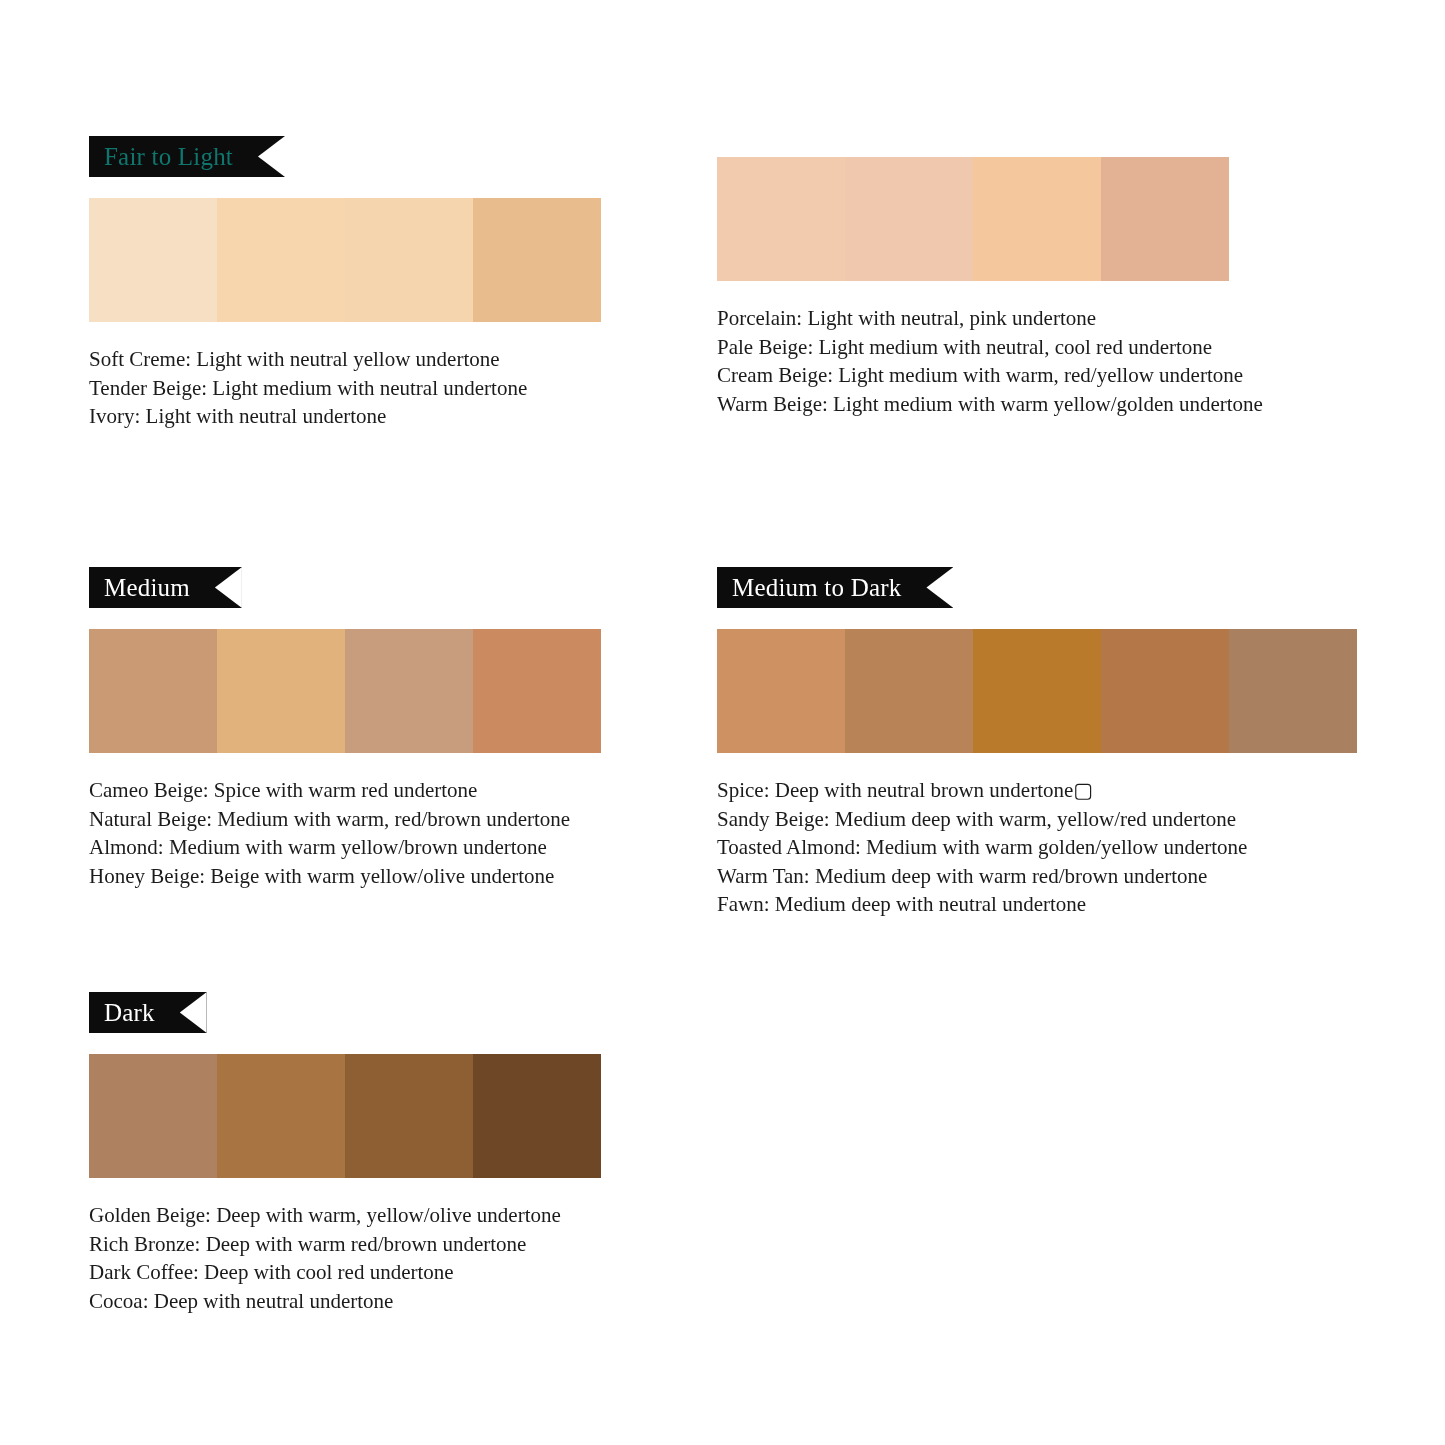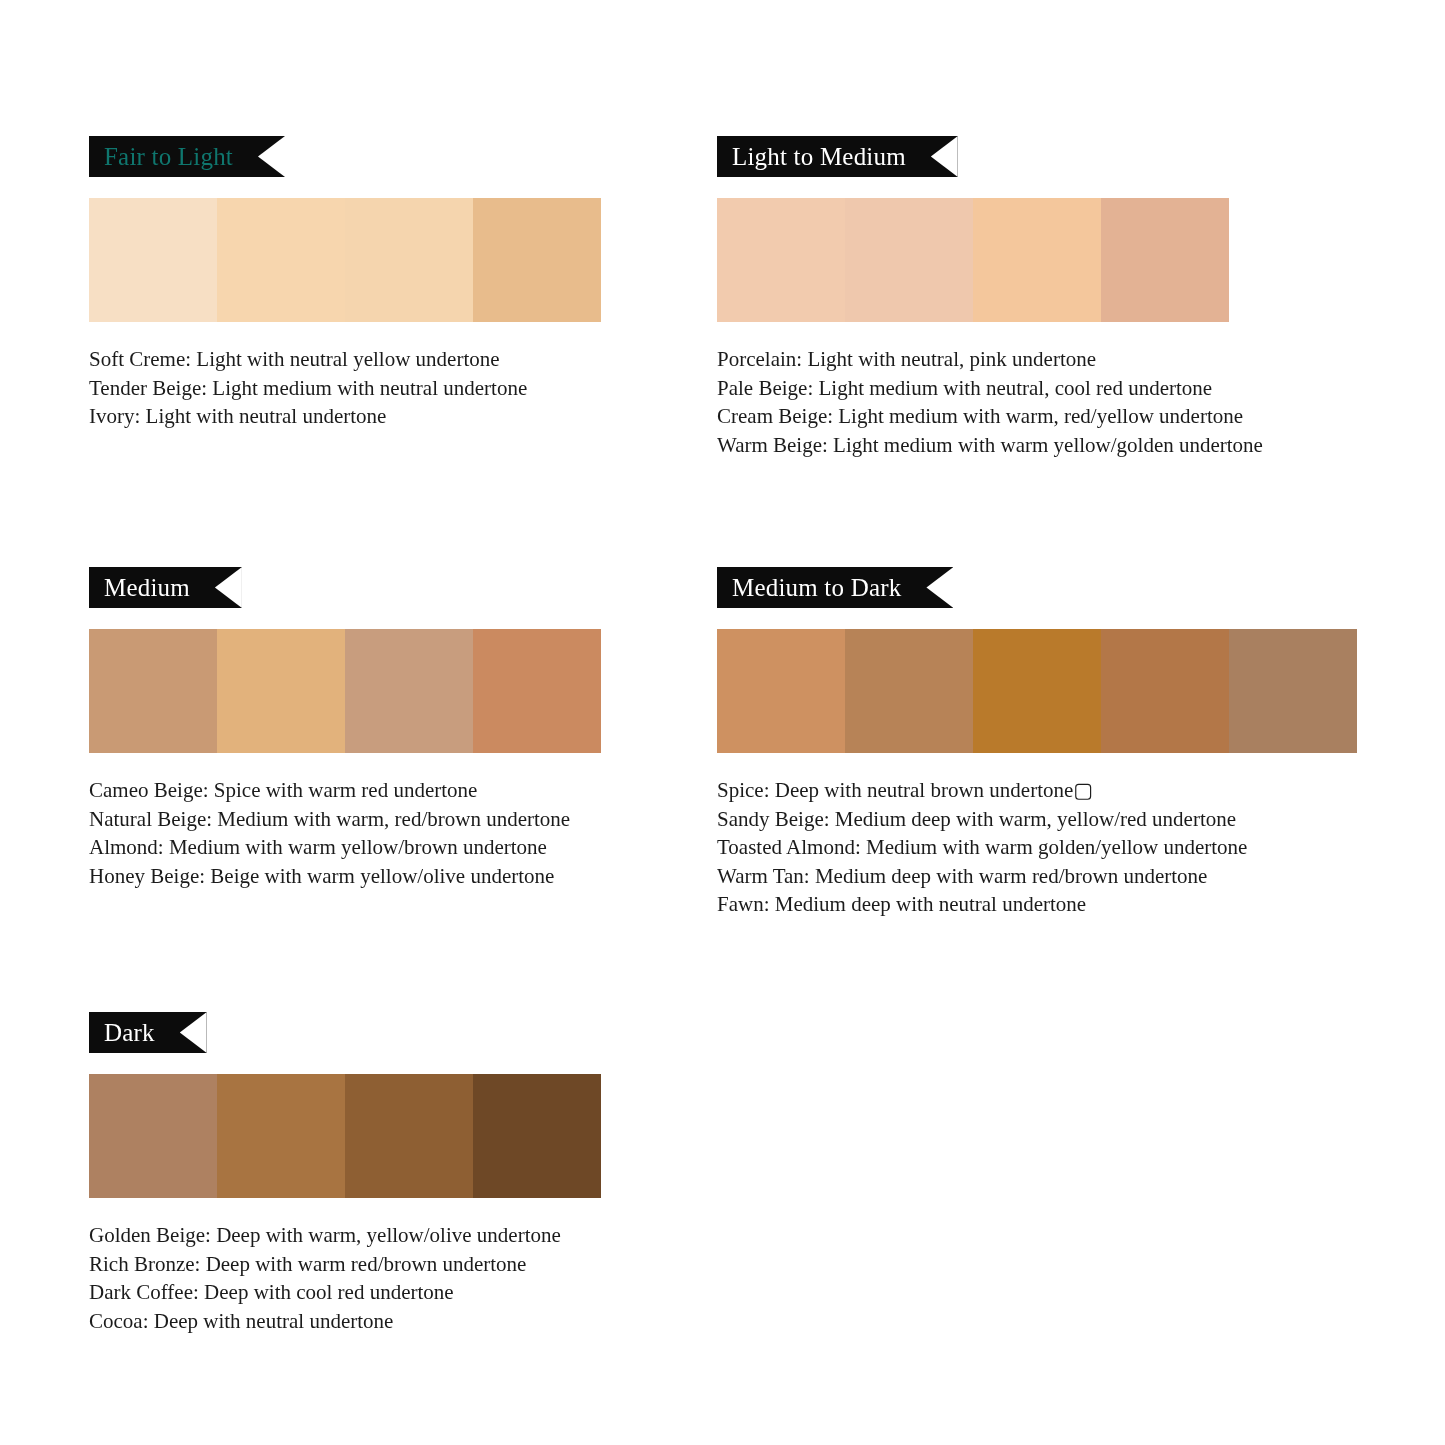--- a/index.html
+++ b/index.html
@@ -32,21 +32,21 @@
 
   .panel {
     position: absolute;
   }
 
   .panel.col-left  { left: 89px; }
   .panel.col-right { left: 717px; }
 
   .panel.row-1 { top: 136px; }
   .panel.row-2 { top: 567px; }
-  .panel.row-3 { top: 992px; margin-top: 20px; }
+  .panel.row-3 { top: 992px; }
 
   
   .banner {
     position: relative;
     display: inline-block;
     background: #0c0c0c;
     height: 41px;
     padding: 0 52px 0 15px;
     -webkit-clip-path: polygon(0 0, 100% 0, 100% 100%, calc(100% - 0px) 100%,
                                0 100%);
@@ -114,23 +114,20 @@
         <div class="swatch" title="Soft Beige" style="background-color: rgb(232, 188, 140); width: 128px;"></div>
       </div>
       <div class="desc" style="color: rgb(27, 27, 27);">
         <div class="desc-line">Soft Creme: Light with neutral yellow undertone</div>
         <div class="desc-line">Tender Beige: Light medium with neutral undertone</div>
         <div class="desc-line">Ivory: Light with neutral undertone</div>
       </div>
     </div>
 
     <div class="panel col-right row-1">
-      <div class="banner" style="background: rgb(12, 12, 12);">
-        <span class="banner-inner" style="color: rgb(255, 255, 255);">Light to Medium</span>
-      </div>
       <div class="swatches">
         <div class="swatch" title="Porcelain" style="background-color: rgb(242, 203, 174); width: 128px;"></div>
         <div class="swatch" title="Pale Beige" style="background-color: rgb(239, 200, 173); width: 128px;"></div>
         <div class="swatch" title="Cream Beige" style="background-color: rgb(244, 199, 156); width: 128px;"></div>
         <div class="swatch" title="Warm Beige" style="background-color: rgb(227, 178, 148); width: 128px;"></div>
       </div>
       <div class="desc" style="color: rgb(27, 27, 27);">
         <div class="desc-line">Porcelain: Light with neutral, pink undertone</div>
         <div class="desc-line">Pale Beige: Light medium with neutral, cool red undertone</div>
         <div class="desc-line">Cream Beige: Light medium with warm, red/yellow undertone</div>

